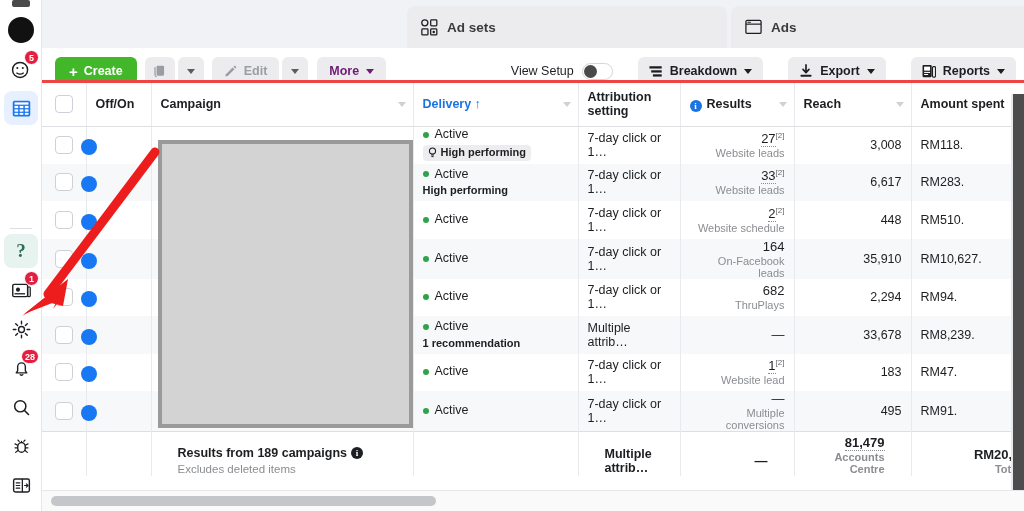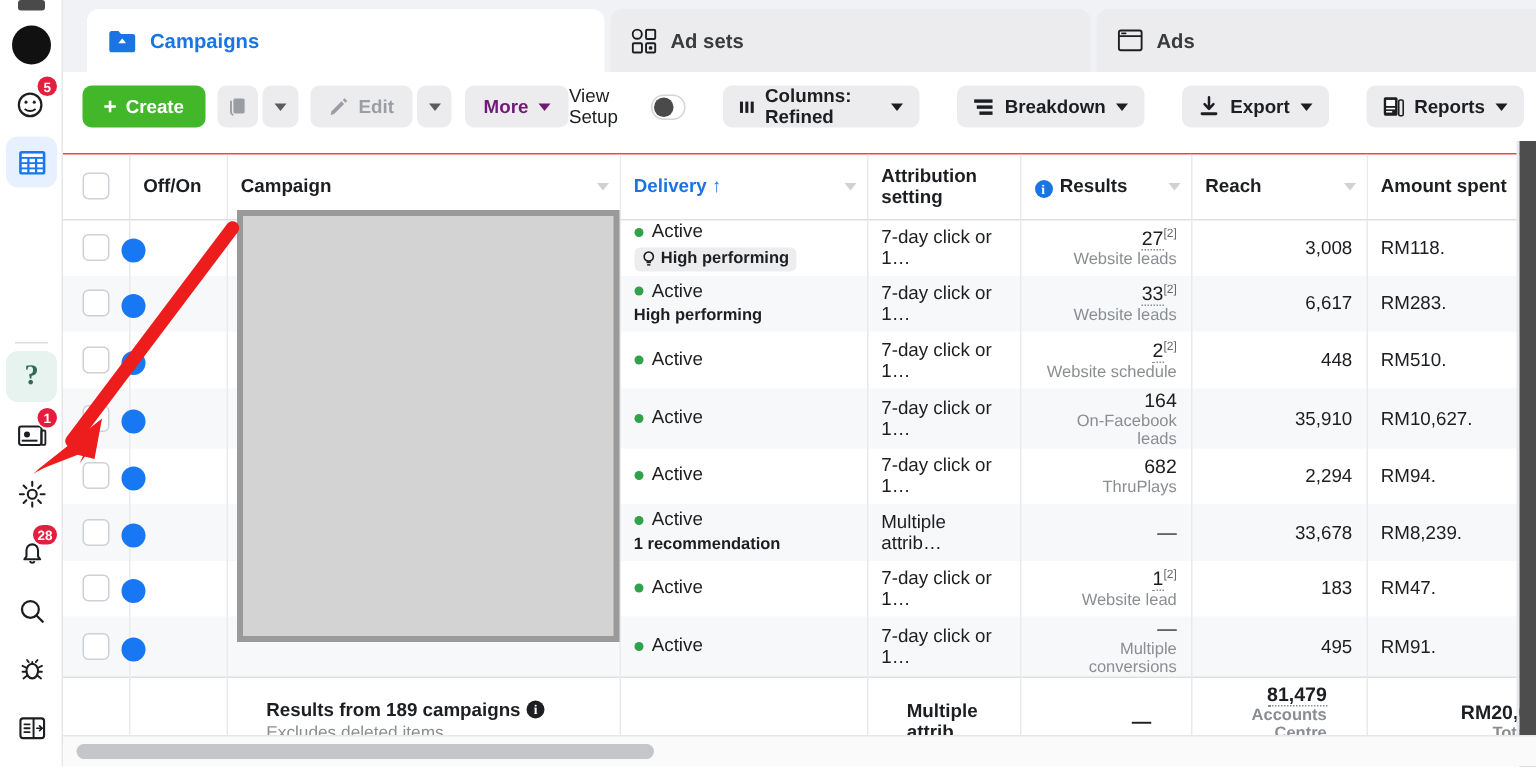--- a/index.html
+++ b/index.html
@@ -83,22 +83,22 @@
   .vsetup { display:flex; align-items:center; gap:8px; font-size:12.5px; color:#1c1e21; }
   .sw {
     width:31px; height:17px; border-radius:9px; border:1px solid #d3d5da;
     background:#fff; position:relative;  cursor:pointer;
   }
   .sw::after{content:"";position:absolute;left:1px;top:1px;width:13px;height:13px;border-radius:50%;background:#4a4a4a;}
   .btn-tb { background:#ececee; color:#1c1e21; padding:0 11px; gap:7px; height:28px; }
 
   
   .tablewrap {
-    position:absolute; left:42px; top:102px; width:982px; height:396px;
-    background:#fff; border-top:1px solid #ef4444; overflow:hidden;
+    position:absolute; left:42px; top:80px; width:982px; height:396px;
+    background:#fff; border-top:3px solid #ef4444; overflow:hidden;
   }
   table.grid { border-collapse:collapse; table-layout:fixed; width:1022px;}
   table.grid th, table.grid td { border-right:1px solid #e9eaed; vertical-align:middle; }
   thead th {
     height:43px; background:#fff; font-size:12.5px; font-weight:bold; color:#1c1e21;
     text-align:left; padding:0 9px; border-bottom:1px solid #dddfe2; position:relative;
   }
   th .hcaret{position:absolute;right:7px;top:50%;margin-top:-2px;
      width:0;height:0;border-left:4px solid transparent;border-right:4px solid transparent;border-top:5px solid #cfd1d6;}
   th.num, td.num { text-align:right; }
@@ -251,29 +251,20 @@
           <rect x="3" y="4.5" width="18" height="15" rx="2" fill="none" stroke="#1c1e21" stroke-width="1.6"></rect>
           <path d="M13 4.5v15" stroke="#1c1e21" stroke-width="1.5"></path>
           <path d="M6 9h4M6 12h4M6 15h4" stroke="#1c1e21" stroke-width="1.4" stroke-linecap="round"></path>
           <path d="M15.5 12h3.6M17.6 10.2l1.9 1.8-1.9 1.8" fill="none" stroke="#1c1e21" stroke-width="1.3" stroke-linecap="round"></path>
         </svg>
       </div>
     </div>
   </div>
 
   <div class="tabstrip">
-    <div class="tab active" id="tab-campaigns">
-      <span class="tab-ico">
-        <svg width="19" height="17" viewBox="0 0 22 19">
-          <path d="M1 3.5a2 2 0 0 1 2-2h5l2.1 2.4H19a2 2 0 0 1 2 2V16a2 2 0 0 1-2 2H3a2 2 0 0 1-2-2z" fill="#1b74e4"></path>
-          <path d="M11 7.4l3 3.6h-6z" fill="#fff"></path>
-        </svg>
-      </span>
-      <span>Campaigns</span>
-    </div>
     <div class="tab" id="tab-adsets">
       <span class="tab-ico">
         <svg width="17" height="17" viewBox="0 0 20 20">
           <circle cx="4.5" cy="4.5" r="3.6" fill="none" stroke="#1c1e21" stroke-width="1.5"></circle>
           <rect x="11.4" y="1" width="7.2" height="7.2" rx="1" fill="none" stroke="#1c1e21" stroke-width="1.5"></rect>
           <rect x="1" y="11.6" width="7.2" height="7.2" rx="1" fill="none" stroke="#1c1e21" stroke-width="1.5"></rect>
           <rect x="11.4" y="11.6" width="7.2" height="7.2" rx="1" fill="none" stroke="#1c1e21" stroke-width="1.5"></rect>
           <circle cx="15" cy="15.2" r="1.5" fill="#1c1e21"></circle>
         </svg>
       </span>
@@ -322,29 +313,20 @@
       <span>More</span>
       <span class="caret"></span>
     </div>
 
     <div class="tb-right">
       <div class="vsetup">
         <span>View Setup</span>
         <span class="sw"></span>
       </div>
 
-      <div class="btn btn-tb">
-        <svg width="14" height="13" viewBox="0 0 16 14">
-          <rect x="0.5" y="1" width="3.2" height="12" fill="#1c1e21"></rect>
-          <rect x="6.2" y="1" width="3.2" height="12" fill="#1c1e21"></rect>
-          <rect x="11.9" y="1" width="3.2" height="12" fill="#1c1e21"></rect>
-        </svg>
-        <span>Columns: Refined</span>
-        <span class="caret"></span>
-      </div>
 
       <div class="btn btn-tb">
         <svg width="14" height="13" viewBox="0 0 16 14">
           <rect x="0.5" y="1" width="14" height="2.6" fill="#1c1e21"></rect>
           <rect x="2.5" y="5.6" width="12" height="2.6" fill="#1c1e21"></rect>
           <rect x="4.5" y="10.2" width="10" height="2.6" fill="#1c1e21"></rect>
         </svg>
         <span>Breakdown</span>
         <span class="caret"></span>
       </div>

